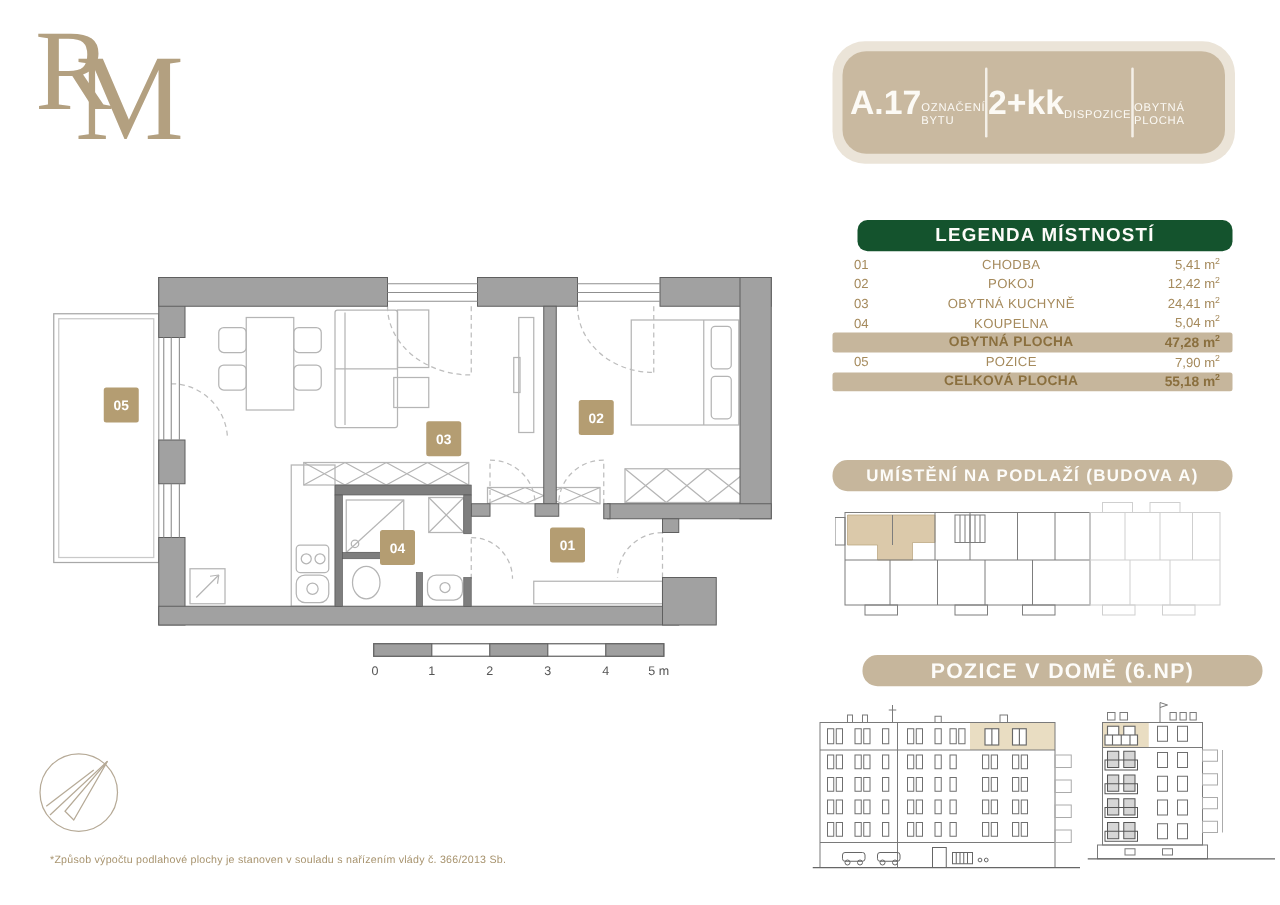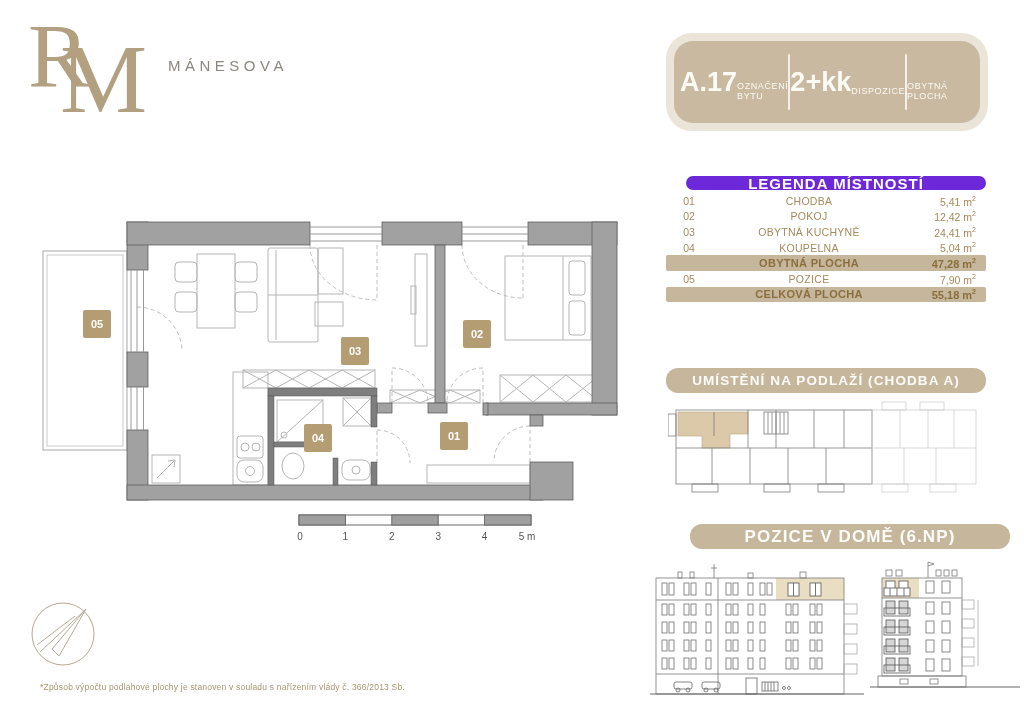--- a/index.html
+++ b/index.html
@@ -21,21 +21,21 @@
   .badge-col{flex:1;display:flex;align-items:center;justify-content:center;color:#fcfaf5;}
   .badge-val{font-size:27px;font-weight:bold;line-height:1.05;}
   .badge-val sup{font-size:14px;}
   .badge-lab{font-size:9px;letter-spacing:0.6px;margin-top:18px;}
   .badge-sep{width:2px;height:56px;background:#f4f0e8;border-radius:1px;align-self:center;}
   
   .bar{position:absolute;background:#c6b69c;border-radius:12px;color:#fdfcf9;font-weight:bold;
        display:flex;align-items:center;justify-content:center;}
   
   .legend-card{position:absolute;left:666px;top:176px;width:320px;}
-  .legend-head{height:14px;background:#6d28d9;border-radius:8px;color:#fdfcf9;font-weight:bold;
+  .legend-head{height:25px;background:#14532d;border-radius:8px;color:#fdfcf9;font-weight:bold;
                font-size:15px;letter-spacing:1px;display:flex;align-items:center;justify-content:center;margin-left:20px;}
   .legend-rows{margin-top:3px;}
   .legend-row{display:grid;grid-template-columns:46px 1fr 80px;align-items:center;height:15.6px;
               font-size:10.5px;color:#a58a5c;}
   .legend-row .lr-num{text-align:center;}
   .legend-row .lr-name{text-align:center;letter-spacing:0.3px;}
   .legend-row .lr-area{text-align:right;padding-right:10px;}
   .legend-row sup{font-size:7px;}
   .legend-row.highlight{background:#c6b69c;color:#8a6f3e;font-weight:bold;border-radius:2px;font-size:11px;}
   
@@ -46,21 +46,20 @@
 <body>
 
 <div class="page">
 
   <div class="logo">
     <div class="monogram">
       <span class="m-r">R</span>
       <span class="m-m">M</span>
     </div>
     <div class="brandname">
-      <div>MÁNESOVA</div>
     </div>
   </div>
 
   <div class="badge-outer">
     <div class="badge-inner">
       <div class="badge-col">
         <div class="badge-val">A.17</div>
         <div class="badge-lab">OZNAČENÍ BYTU</div>
       </div>
       <div class="badge-sep"></div>
@@ -299,21 +298,21 @@
     <g stroke="#b6aa97" fill="none" stroke-width="1">
       <circle cx="37" cy="38" r="31"></circle>
       <line x1="14" y1="56" x2="60" y2="13"></line>
       <line x1="11" y1="49" x2="49" y2="20"></line>
       <path d="M60 13 L33 60 L26 53 Z"></path>
     </g>
   </svg>
 
   <div class="footnote">*Způsob výpočtu podlahové plochy je stanoven v souladu s nařízením vlády č. 366/2013 Sb.</div>
 
-  <div class="bar" style="left:666px;top:368px;width:320px;height:25px;font-size:13.5px;letter-spacing:1.1px;">UMÍSTĚNÍ NA PODLAŽÍ (CHODBA A)</div>
+  <div class="bar" style="left:666px;top:368px;width:320px;height:25px;font-size:13.5px;letter-spacing:1.1px;">UMÍSTĚNÍ NA PODLAŽÍ (BUDOVA A)</div>
 
   <svg class="abs" style="left:668px;top:398px;" width="320" height="104" viewBox="0 0 320 104">
 
     <path d="M10 14 H80 V36 H62 V50 H34 V38 H10 Z" fill="#dbc9aa" stroke="#b9a57f" stroke-width="0.6"></path>
 
     <g stroke="#7d7d7d" fill="none" stroke-width="0.8">
       <rect x="8" y="12" width="196" height="74"></rect>
       <rect x="0" y="16" width="8" height="22"></rect>
       <line x1="46" y1="14" x2="46" y2="38"></line>
       <line x1="80" y1="12" x2="80" y2="50"></line>

